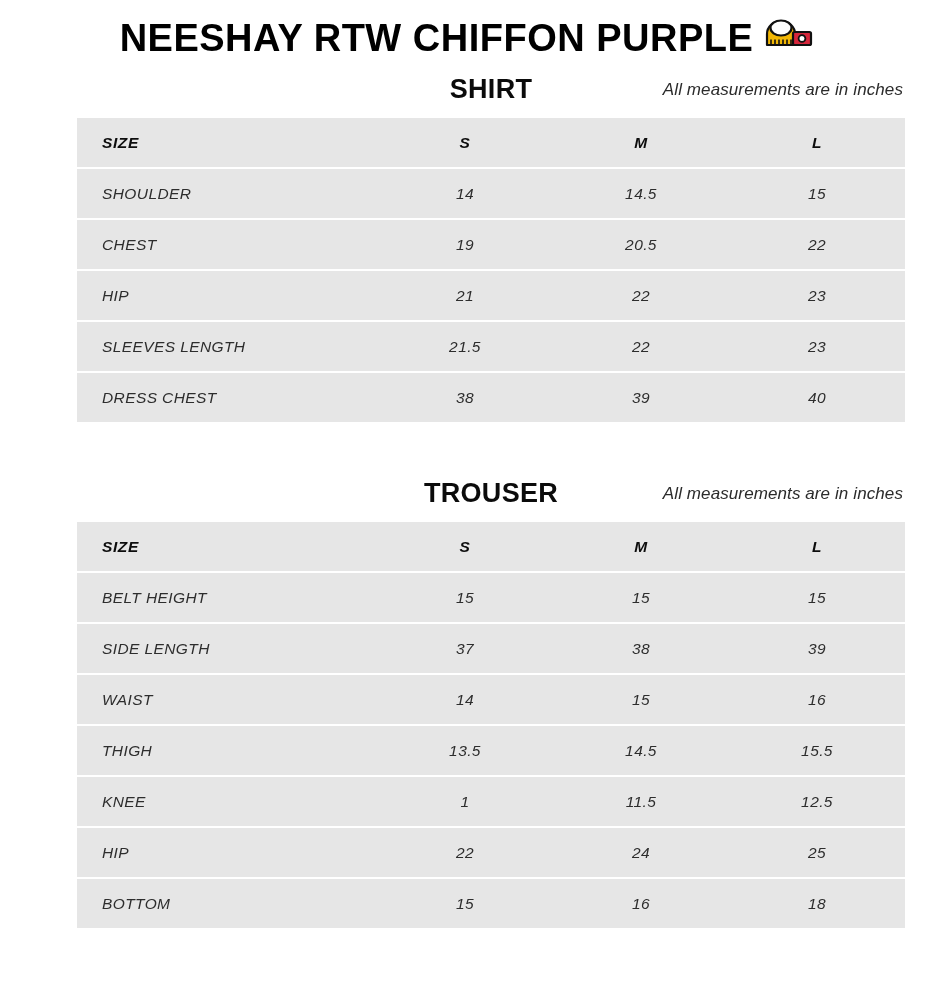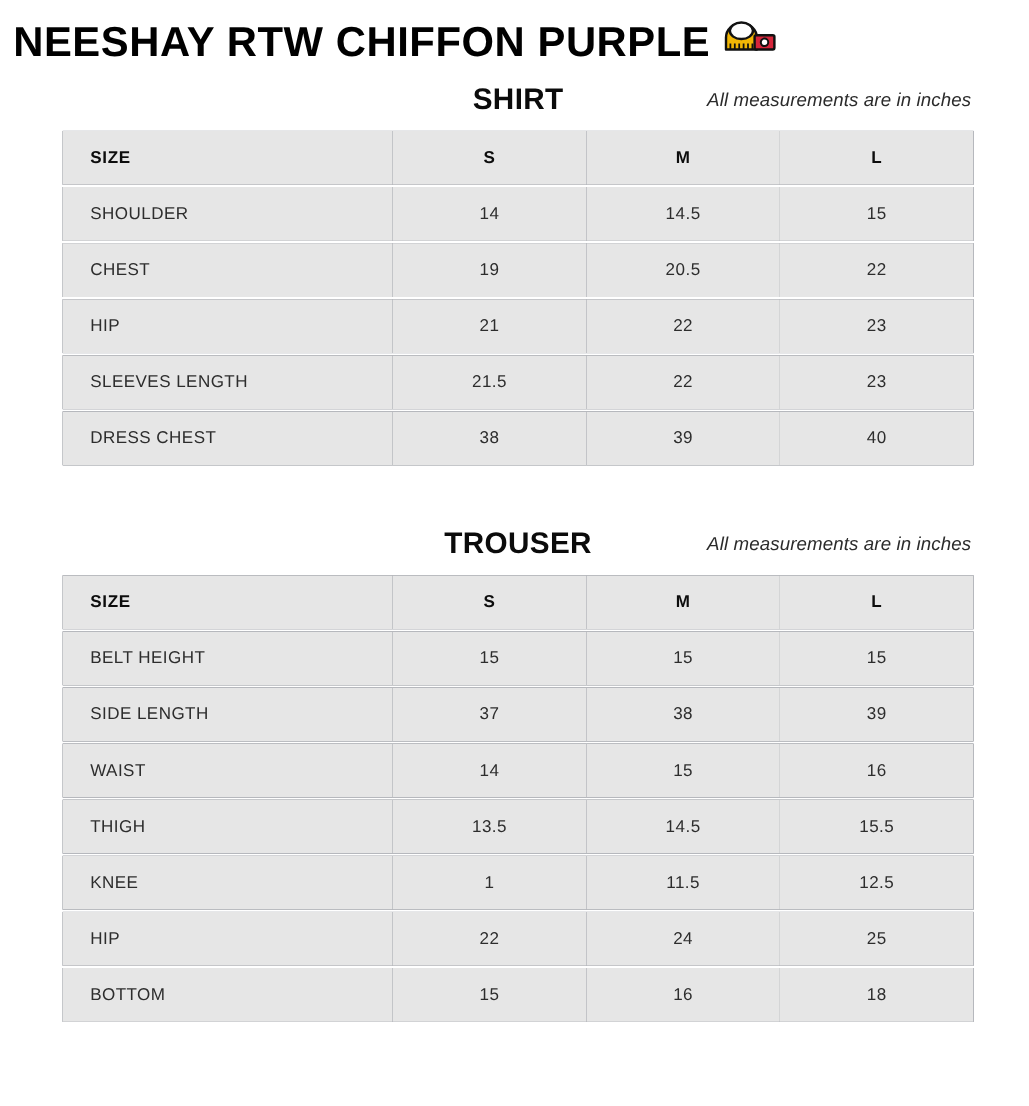--- a/index.html
+++ b/index.html
@@ -18,22 +18,22 @@
 
   .page {
     position: relative;
     width: 935px;
     height: 1005px;
     background: #ffffff;
   }
 
   
   .title-bar {
-    padding: 18px 0 0 12px;
-    text-align: left;
+    padding: 18px 0 0 0;
+    text-align: center;
   }
   .doc-title {
     display: inline-block;
     font-family: "Liberation Sans", sans-serif;
     font-weight: bold;
     font-size: 38px;
     letter-spacing: 0.5px;
     color: #000000;
     line-height: 1.0;
     white-space: nowrap;
@@ -43,20 +43,21 @@
     display: inline-block;
     vertical-align: middle;
     margin-left: 10px;
     position: relative;
     top: -2px;
   }
 
   
   .section {
     width: 766px;
+    padding-left: 20px;
   }
   .section-head {
     position: relative;
     height: 44px;
     margin: 0 57px;
     width: 828px;
   }
   .section-title {
     position: absolute;
     left: 0;
@@ -83,21 +84,21 @@
   }
 
   
   .size-table {
     width: 828px;
     margin: 0 57px;
     border-collapse: separate;
     border-spacing: 0 2px;
     table-layout: fixed;
   }
-  .size-table tr { background: #0f172a; }
+  .size-table tr { background: #fde047; font-style: italic; }
   .size-table th,
   .size-table td {
     background: #e6e6e6;
     height: 49px;
     padding: 0 0 0 0;
     font-size: 15.5px;
     color: #2d2d2d;
     font-weight: normal;
     letter-spacing: 0.4px;
     vertical-align: middle;

